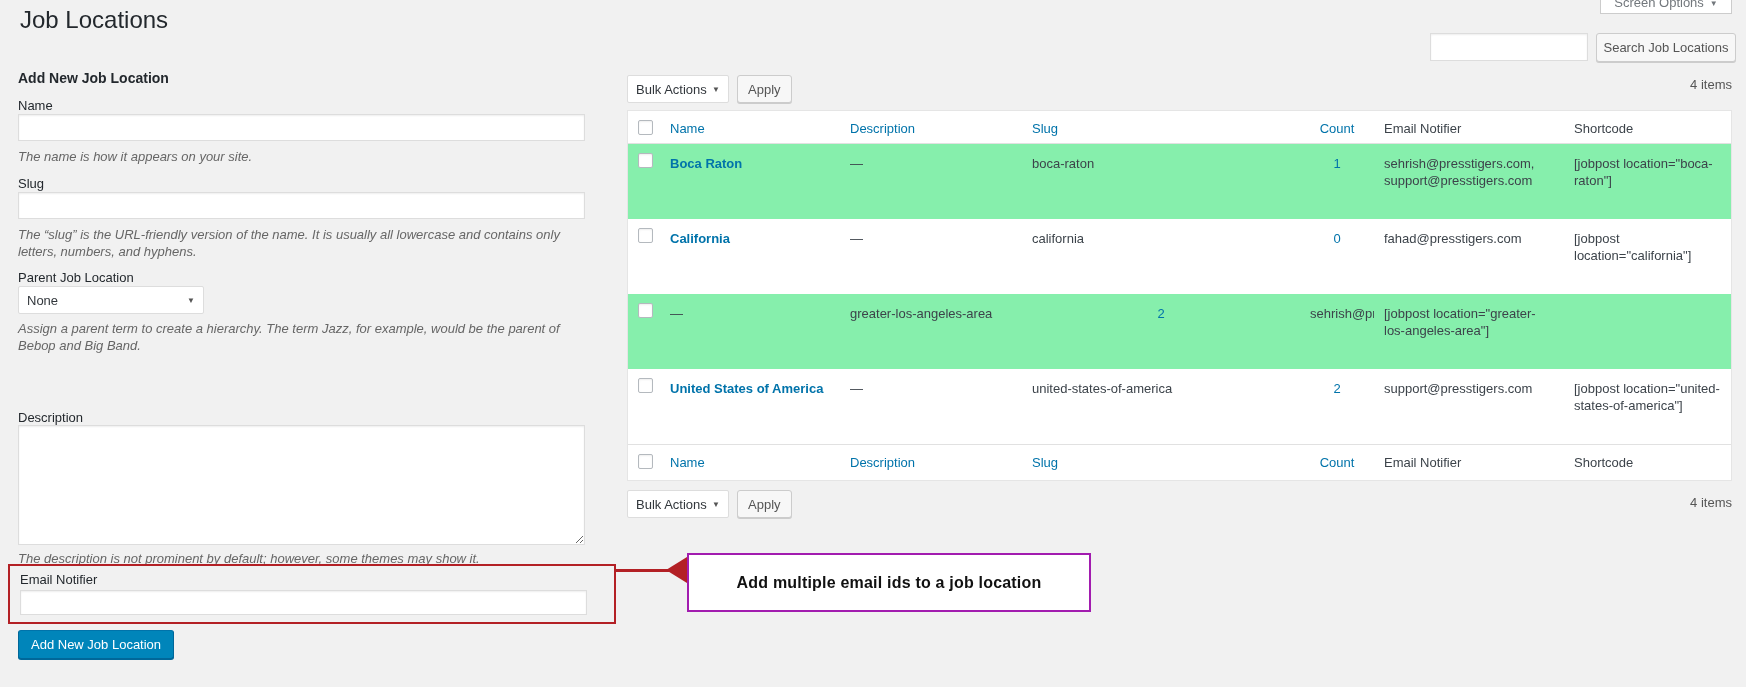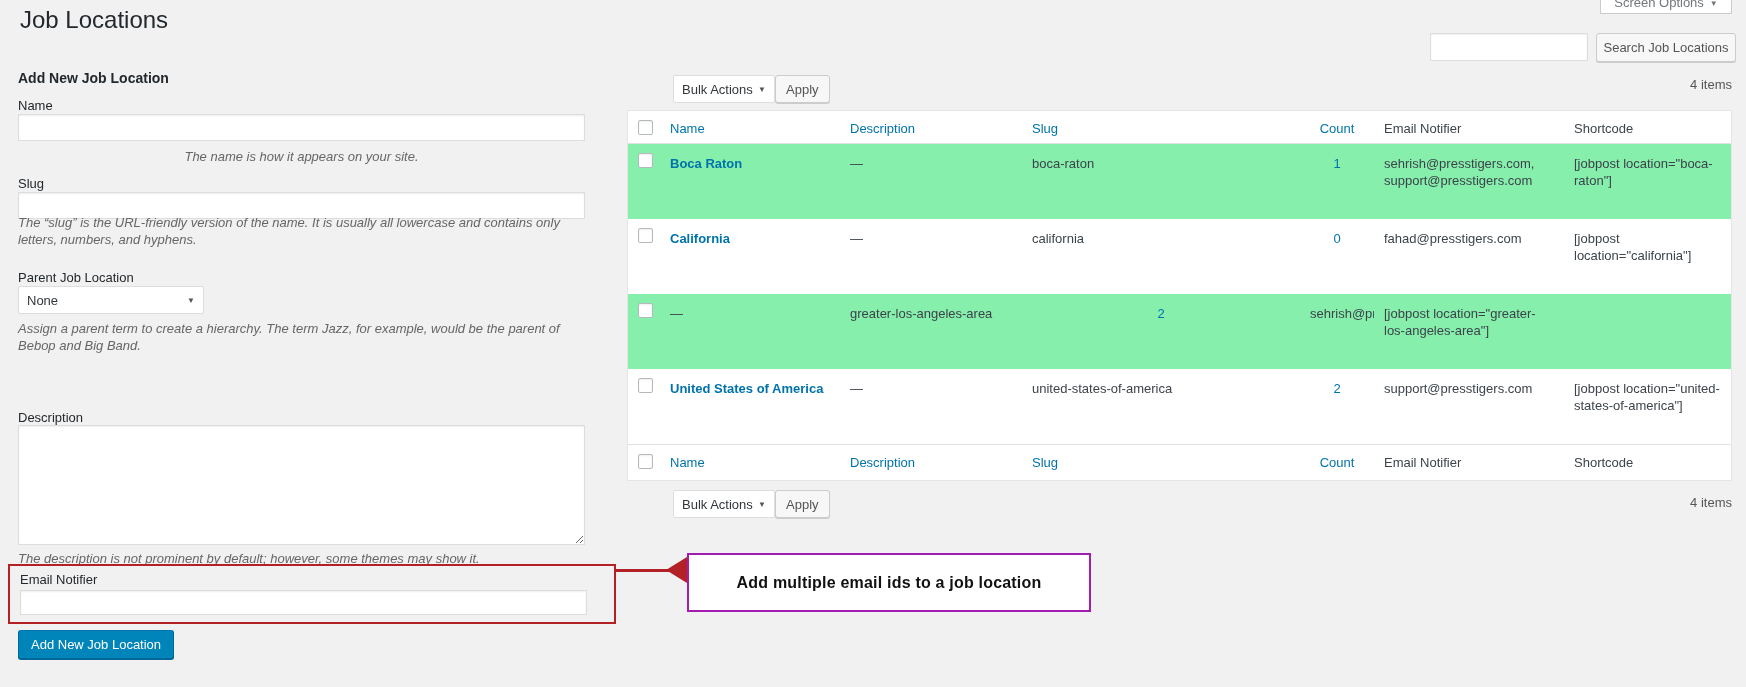--- a/index.html
+++ b/index.html
@@ -30,22 +30,22 @@
   
   .add-form { position:absolute; left:18px; top:70px; width:567px; height:610px; }
   .add-form > * { position:absolute; left:0; }
   .form-heading { top:0; font-size:14px; font-weight:700; color:#23282d; }
   .f-label { font-size:13px; color:#23282d; }
   .f-help  { font-size:13px; font-style:italic; color:#666; width:567px; line-height:17px; }
   .txt-input {
     width:567px; height:27px; border:1px solid #ddd; background:#fff;
     box-shadow:inset 0 1px 2px rgba(0,0,0,.07); padding:0 6px; font-size:13px; font-family:inherit;
   }
-  .lbl-name   { top:28px; }  .inp-name  { top:44px; }  .help-name { top:78px;text-align:center; }
-  .lbl-slug   { top:106px; } .inp-slug  { top:122px; } .help-slug { top:144px; }
+  .lbl-name   { top:28px; }  .inp-name  { top:44px; }  .help-name { top:78px; }
+  .lbl-slug   { top:106px; } .inp-slug  { top:122px; } .help-slug { top:156px; }
   .lbl-parent { top:200px; }
   .sel-parent { top:216px; width:186px; height:28px; }
   .help-parent{ top:250px; }
   .lbl-desc   { top:340px; }
   .ta-desc {
     top:355px; width:567px; height:120px; border:1px solid #ddd; background:#fff;
     box-shadow:inset 0 1px 2px rgba(0,0,0,.07); padding:4px 6px; font-size:13px;
     font-family:inherit; resize:both;
   }
   .help-desc  { top:480px; }
@@ -73,21 +73,21 @@
     position:absolute; left:666px; top:557px; width:0; height:0;
     border-top:13px solid transparent; border-bottom:13px solid transparent; border-right:21px solid #b32025;
   }
   .callout-box {
     position:absolute; left:687px; top:553px; width:404px; height:59px;
     background:#fff; border:2px solid #a21caf; display:flex; align-items:center; justify-content:center;
     font-weight:700; font-size:16px; color:#111; letter-spacing:.2px;
   }
   
   .right-col { position:absolute; left:627px; top:62px; width:1105px; height:470px; }
-  .bulk-row { position:absolute; left:0; display:flex; gap:0; align-items:center;margin-left:46px; }
+  .bulk-row { position:absolute; left:0; display:flex; gap:8px; align-items:center; }
   .bulk-top { top:13px; } .bulk-bottom { top:428px; }
   .bulk-select { width:102px; height:28px; }
   .apply-btn {
     height:28px; padding:0 10px; background:#f7f7f7; border:1px solid #ccc; border-radius:3px;
     box-shadow:0 1px 0 #ccc; color:#555; font-size:13px; font-family:inherit; cursor:pointer;text-align:right;
   }
   .items-count { position:absolute; right:0; color:#555; font-size:13px; }
   .items-top { top:15px; } .items-bottom { top:433px; }
   .list-table { position:absolute; left:0; top:48px; width:1105px; background:#fff; border:1px solid #e5e5e5; }
   .trow { display:grid; grid-template-columns:32px 180px 182px 278px 74px 190px 1fr; }

